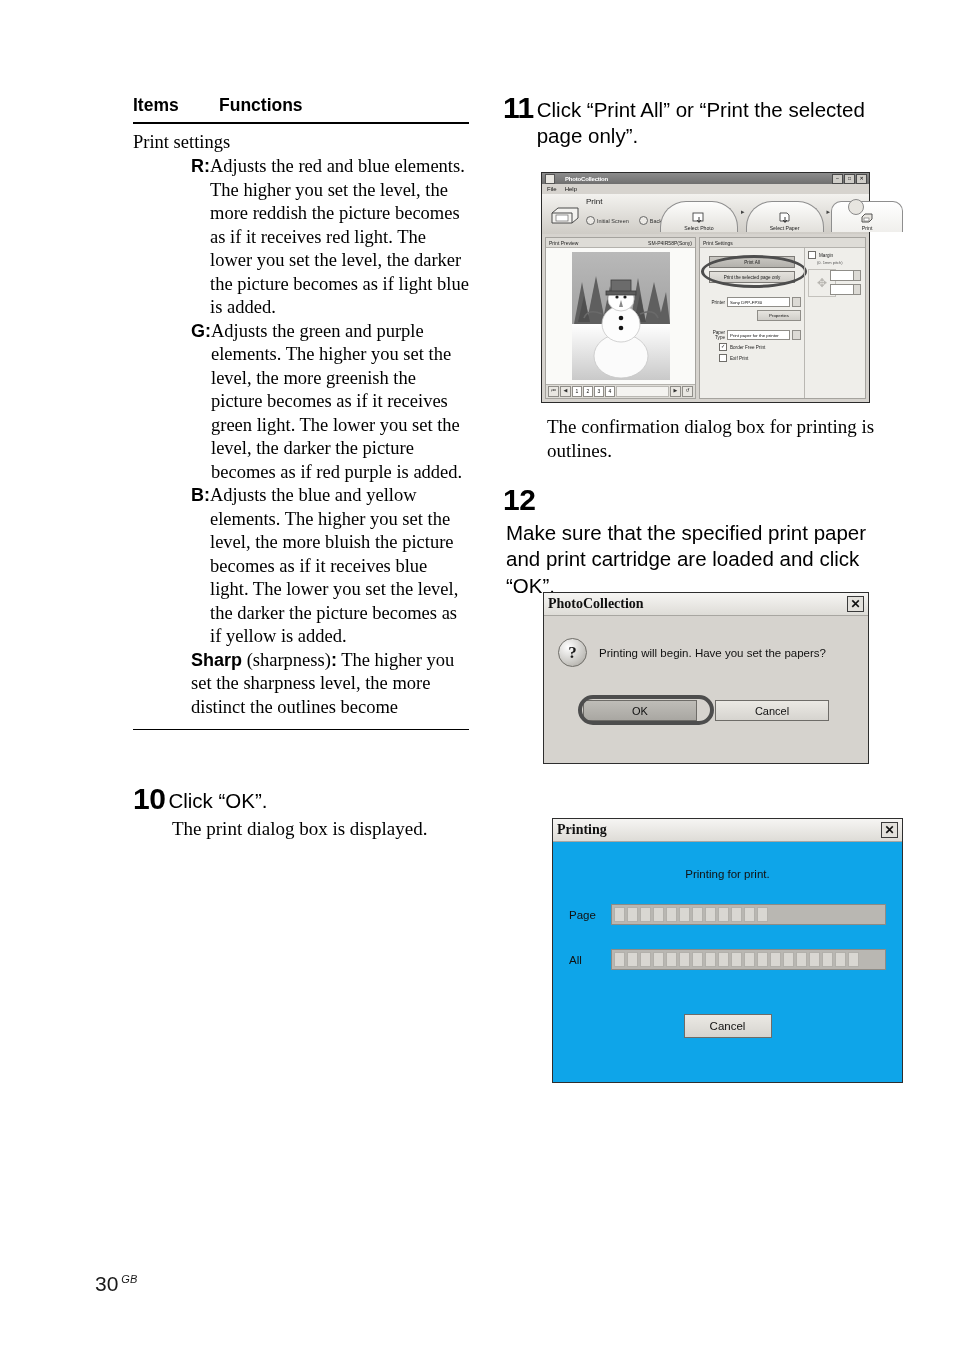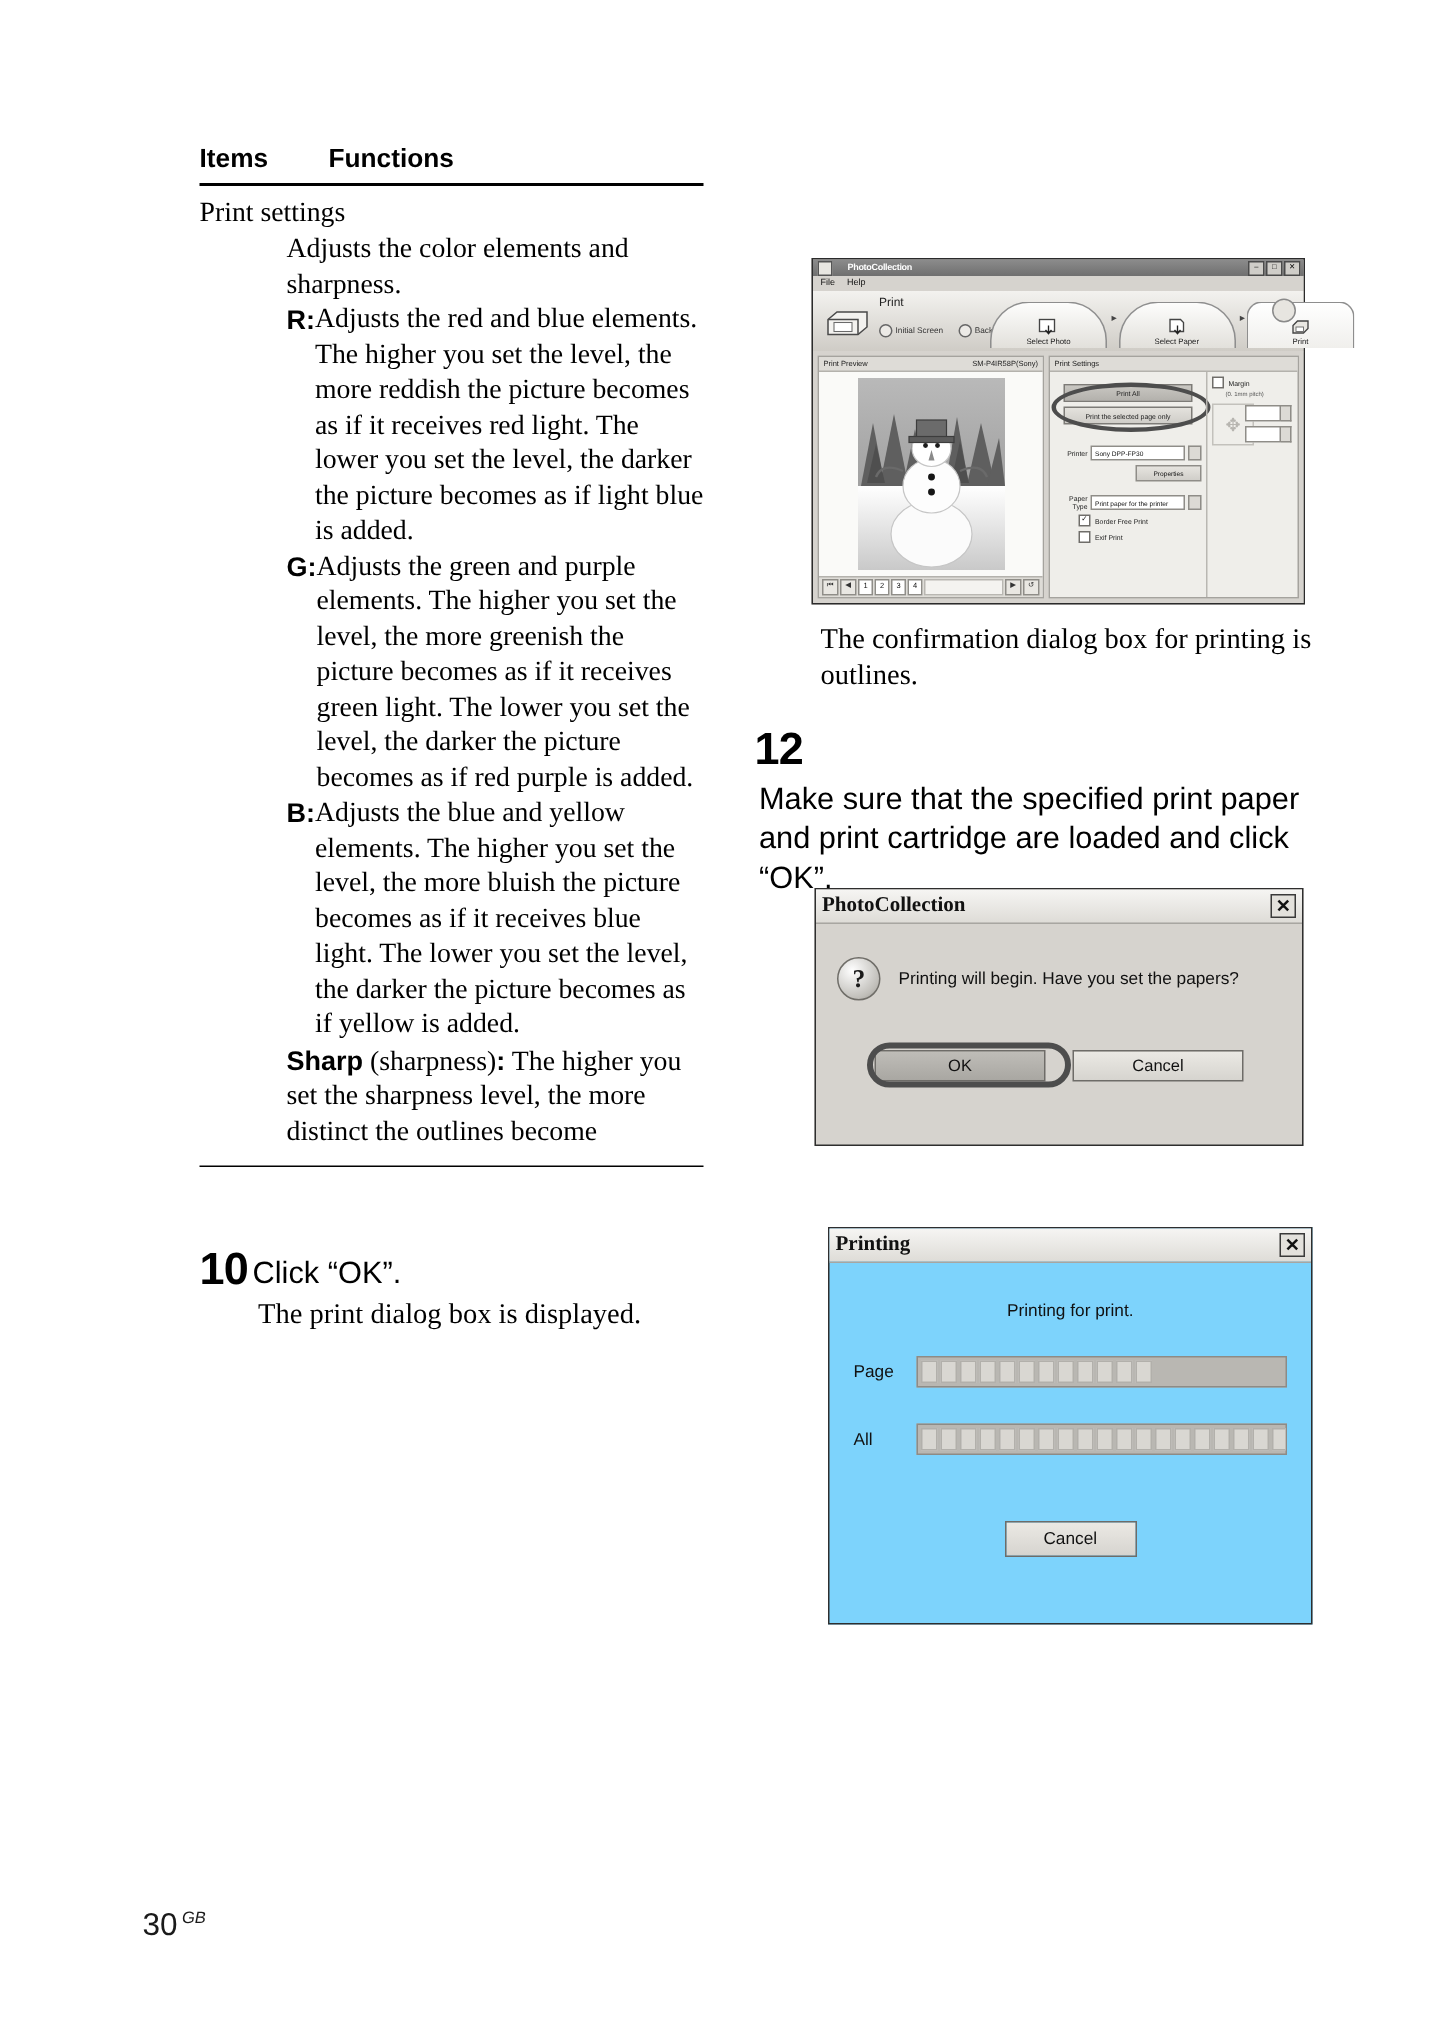--- a/index.html
+++ b/index.html
@@ -220,22 +220,22 @@
   .dlg-btns { display:flex; justify-content:center; gap:18px; margin-top:33px; position:relative;align-items:flex-end;}
   .dlg-btn { width:112px;height:19px; border:1px solid #6e6c68;
              display:flex;align-items:center;justify-content:center;
              font-family:"Liberation Sans",sans-serif; font-size:11px; color:#111;}
   .dlg-btn.ok { background:linear-gradient(#bfbdb8,#a9a7a2); }
   .dlg-btn.cancel { background:linear-gradient(#ebe9e4,#d6d4cf); }
   .ok-ring { position:absolute; left:34px; top:-5px; width:136px; height:30px;
              border:4px solid #4d4d4d; border-radius:16px; box-sizing:border-box; pointer-events:none;}
 
   
-  #printing-dialog { position:absolute; left:552px; top:818px; width:323px; height:265px;
-                     background:#7dd3fc; border:1px solid #2e2e2e; box-sizing:border-box;}
+  #printing-dialog { position:absolute; left:552px; top:818px; width:351px; height:265px;
+                     background:#0ea5e9; border:1px solid #2e2e2e; box-sizing:border-box;}
   .pd-body { padding:0 16px; }
   .pd-msg { text-align:center; font-family:"Liberation Sans",sans-serif;
             font-size:11.5px; color:#111; margin-top:26px; }
   .pr-row { display:flex; align-items:center; margin-top:24px; }
   .pr-lbl { width:42px; font-family:"Liberation Sans",sans-serif; font-size:11.5px; color:#111; }
   .pr-track { flex:1; height:21px; background:#b9b7b2; border:1px solid #8d8b86;
               box-sizing:border-box; padding:2px; display:flex; gap:2px; overflow:hidden;}
   .pr-seg { width:9px; background:#d9d7d2; border:0.6px solid #b2b0ab; flex:none; }
   .pd-foot { display:flex; justify-content:center; margin-top:44px; }
   .pd-cancel { width:86px;height:22px;background:linear-gradient(#ebe9e4,#d6d4cf);
@@ -255,21 +255,20 @@
   <div class="col-left">
 
     <div class="tbl-head">
       <span class="c1">Items</span>
       <span>Functions</span>
     </div>
     <div class="rule-thick"></div>
 
     <div class="tbl-body">
       <div class="row-top">Print settings</div>
-      <div class="indent-1">Adjusts the color elements and sharpness.</div>
 
       <div class="defn">
         <span class="key">R:</span>
         <span class="val">Adjusts the red and blue elements.  The higher you set the level, the more reddish the picture becomes as if it receives red light.  The lower you set the level, the darker the picture becomes as if light blue is added.</span>
       </div>
 
       <div class="defn">
         <span class="key">G:</span>
         <span class="val">Adjusts the green and purple elements.  The higher you set the level, the more greenish the picture becomes as if it receives green light.  The lower you set the level, the darker the picture becomes as if red purple is added.</span>
       </div>
@@ -291,20 +290,26 @@
 
     <div style="margin-top:53px;">
       <div class="step">
         <span class="num">10</span>
         <span class="txt">Click “OK”.</span>
       </div>
       <div class="note">The print dialog box is displayed.</div>
     </div>
   </div>
 
+  <div class="col-right">
+    <div class="step">
+      <span class="num">11</span>
+      <span class="txt">Click “Print All” or “Print the selected page only”.</span>
+    </div>
+  </div>
 
   <div class="shot" id="app-window">
 
     <div class="win-title">
       <span class="tl-ico"></span>
       <span class="tlabel">PhotoCollection</span>
       <span class="win-btns">
         <span>–</span>
         <span>□</span>
         <span>✕</span>

